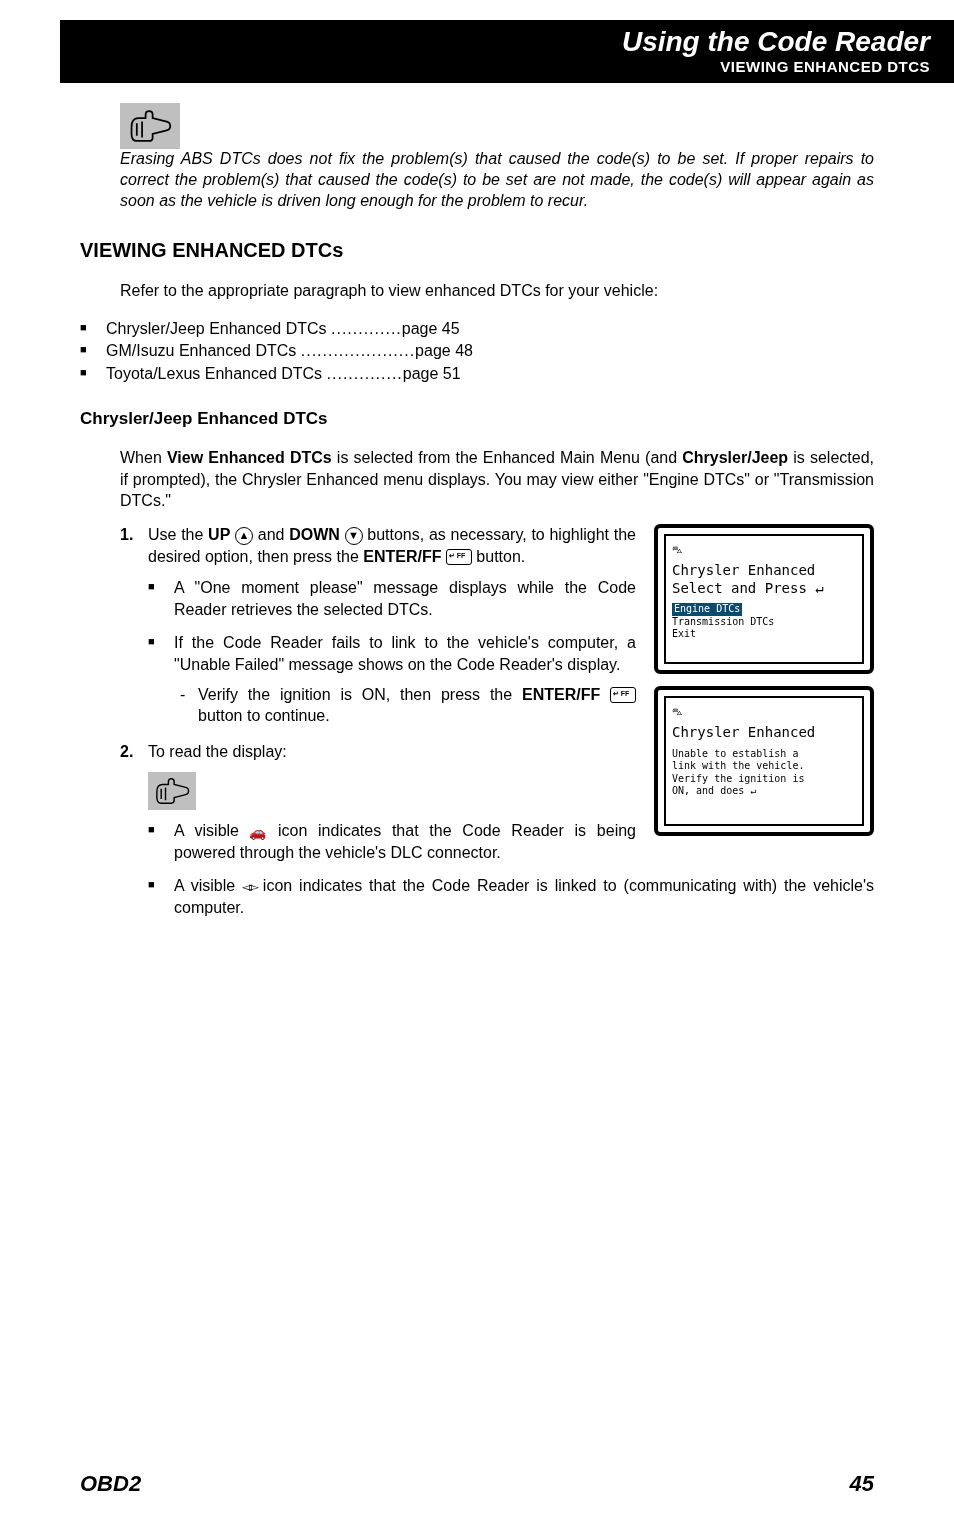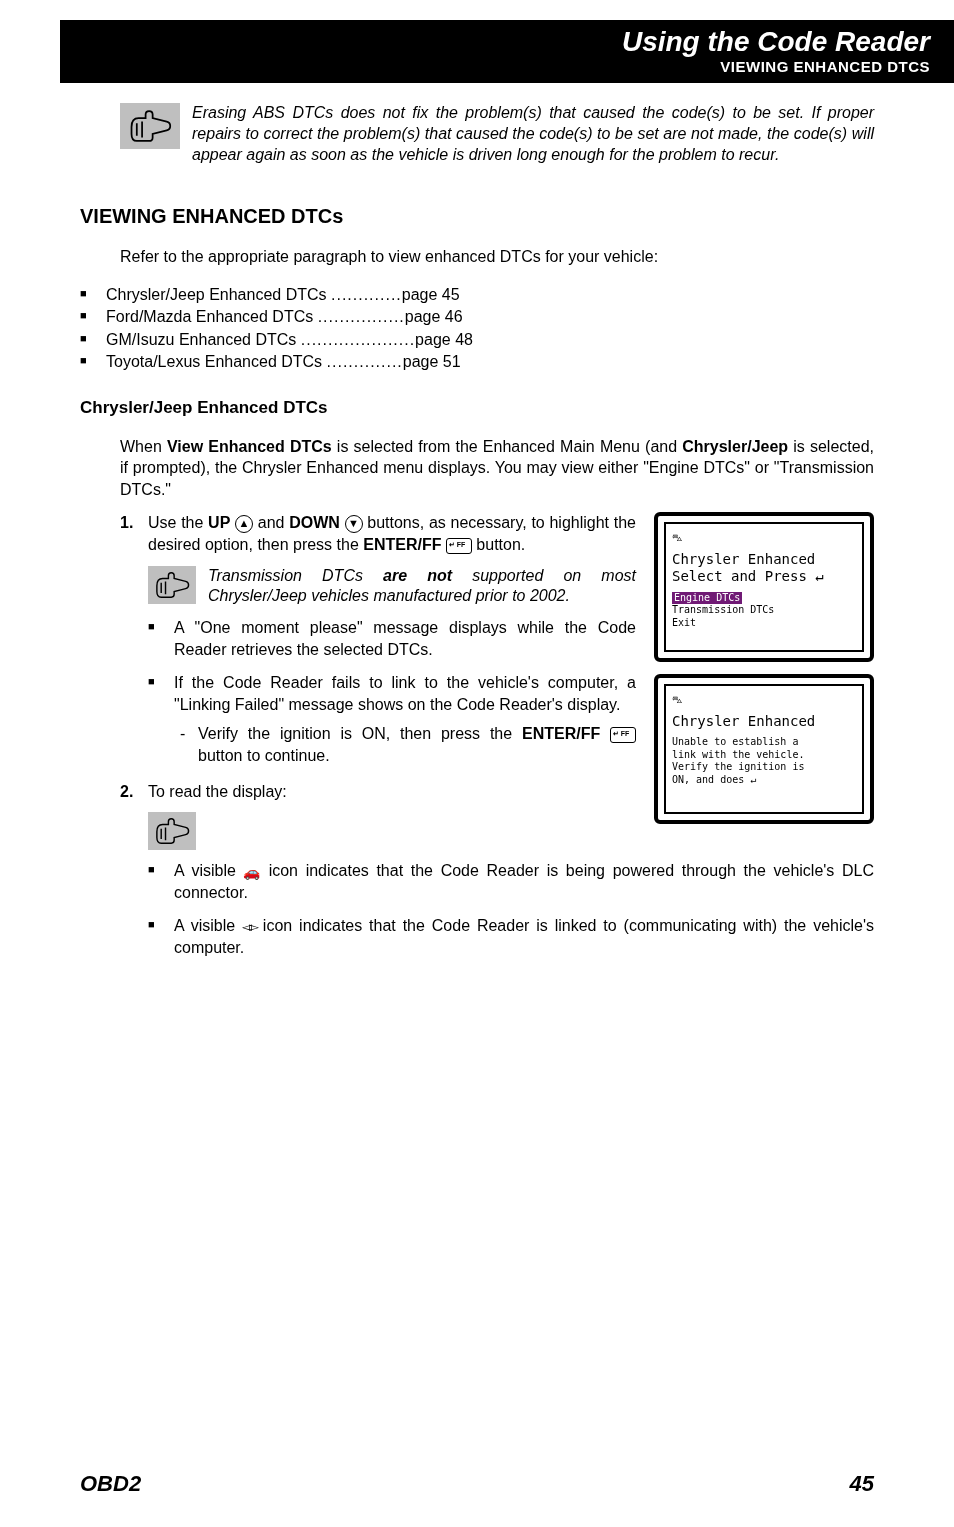--- a/index.html
+++ b/index.html
@@ -1,40 +1,40 @@
 <!DOCTYPE html>
 <html><head>
 <meta charset="utf-8">
 <style>
   * { margin:0; padding:0; box-sizing:border-box; }
   body { font-family: Arial, Helvetica, sans-serif; font-size:16px; color:#000; background:#fff; width:954px; margin:0 auto; }
   .page { padding:20px 80px 20px 80px; position:relative; min-height:1527px; }
   .header { background:#000; color:#fff; padding:6px 24px 8px; margin:0 -80px 20px -20px; text-align:right; }
   .header h1 { font-style:italic; font-weight:bold; font-size:28px; }
   .header .sub { font-weight:bold; font-size:15px; letter-spacing:0.5px; }
-  .note-row { display:flex; align-items:flex-start; margin-bottom:40px; }
+  .note-row { display:flex; align-items:flex-start; margin-bottom:28px;flex-direction:column; }
   .note-icon { width:60px; height:46px; background:#bfbfbf; display:flex; align-items:center; justify-content:center; margin-right:12px; flex-shrink:0; }
   .note-icon.small { width:48px; height:38px; }
   .hand-svg { width:44px; height:34px; }
   .hand-svg.small { width:36px; height:28px; }
   .note-text { font-style:italic; text-align:justify; line-height:1.3; }
   h2.section { font-size:20px; font-weight:bold; margin-bottom:18px; }
   .indent1 { margin-left:40px; }
   .para { text-align:justify; line-height:1.35; margin-bottom:12px;margin-top:8px; }
   ul.sq { list-style:none; margin:16px 0 24px 0; }
   ul.sq li { position:relative; padding-left:26px; line-height:1.4; }
   ul.sq li:before { content:"■"; position:absolute; left:0; top:2px; font-size:11px; }
   .dots { letter-spacing:1px; }
   h3.sub { font-weight:bold; font-size:17px; margin-bottom:18px; }
   .float-right { float:right; width:220px; margin-left:18px; margin-bottom:8px; }
   .screen { border:4px solid #000; border-radius:6px; background:#fff; margin-bottom:12px; }
   .screen-inner { border:2px solid #000; margin:6px; min-height:130px; padding:8px 6px; font-family: monospace; font-size:10px; line-height:1.25; color:#000; position:relative; }
   .scr-icon { font-size:10px; display:block; margin-bottom:6px; }
   .scr-center { margin:4px 0 6px; font-size:14px; }
-  .scr-hl { background:#701a75; color:#fff; display:inline-block; padding:0 2px; font-size:10px; }
+  .scr-hl { background:#0c4a6e; color:#fff; display:inline-block; padding:0 2px; font-size:10px; }
   .scr-line { font-size:10px; }
   ol.steps { list-style:none; counter-reset:step; margin-left:0; }
   ol.steps > li { position:relative; padding-left:28px; margin-bottom:14px; text-align:justify; line-height:1.35; }
   ol.steps > li:before { counter-increment:step; content:counter(step) "."; position:absolute; left:0; font-weight:bold; }
   .inner-note { display:flex; align-items:flex-start; margin:10px 0 10px 0; }
   .sub-bullets { list-style:none; margin-top:10px; }
   .sub-bullets li { position:relative; padding-left:26px; margin-bottom:12px; text-align:justify; line-height:1.35; }
   .sub-bullets li:before { content:"■"; position:absolute; left:0; top:2px; font-size:11px; }
   .dash-item { position:relative; padding-left:24px; margin-top:8px; text-align:justify; line-height:1.35; }
   .dash-item:before { content:"-"; position:absolute; left:6px; }
@@ -67,21 +67,20 @@
     </div>
     <div class="note-text">Erasing ABS DTCs does not fix the problem(s) that caused the code(s) to be set. If proper repairs to correct the problem(s) that caused the code(s) to be set are not made, the code(s) will appear again as soon as the vehicle is driven long enough for the problem to recur.</div>
   </div>
 
   <h2 class="section">VIEWING ENHANCED DTCs</h2>
 
   <p class="para indent1">Refer to the appropriate paragraph to view enhanced DTCs for your vehicle:</p>
 
   <ul class="sq indent1">
     <li><span>Chrysler/Jeep Enhanced DTCs</span> <span class="dots">.............</span><span>page 45</span></li>
-    <li><span>Ford/Mazda Enhanced DTCs</span> <span class="dots">................</span><span>page 46</span></li>
     <li><span>GM/Isuzu Enhanced DTCs</span> <span class="dots">.....................</span><span>page 48</span></li>
     <li><span>Toyota/Lexus Enhanced DTCs</span> <span class="dots">..............</span><span>page 51</span></li>
   </ul>
 
   <h3 class="sub">Chrysler/Jeep Enhanced DTCs</h3>
 
   <p class="para indent1">
     <span>When </span><b>View Enhanced DTCs</b><span> is selected from the Enhanced Main Menu (and </span><b>Chrysler/Jeep</b><span> is selected, if prompted), the Chrysler Enhanced menu displays. You may view either "Engine DTCs" or "Transmission DTCs."</span>
   </p>
 
@@ -109,35 +108,25 @@
           <div class="scr-line">Verify the ignition is</div>
           <div class="scr-line">ON, and does ↵</div>
         </div>
       </div>
     </div>
 
     <ol class="steps">
       <li>
         <span>Use the </span><b>UP</b> <span class="circle-btn">▲</span><span> and </span><b>DOWN</b> <span class="circle-btn">▼</span><span> buttons, as necessary, to highlight the desired option, then press the </span><b>ENTER/FF</b> <span class="ff-btn"></span><span> button.</span>
 
-        <div class="inner-note">
-          <div class="note-icon small">
-            <svg class="hand-svg small" viewBox="0 0 50 38">
-                <path class="hand-path" d="M4 20 Q4 10 12 10 L20 10 L20 6 Q20 2 24 2 Q28 2 28 6 L28 10 L44 14 Q48 15 48 19 Q48 23 44 24 L28 28 L28 32 Q28 36 24 36 L10 36 Q4 36 4 28 Z M10 16 L10 30 M16 14 L16 32"></path>
-              </svg>
-          </div>
-          <div class="note-text">
-            <span>Transmission DTCs </span><b>are not</b><span> supported on most Chrysler/Jeep vehicles manufactured prior to 2002.</span>
-          </div>
-        </div>
 
         <ul class="sub-bullets">
           <li>A "One moment please" message displays while the Code Reader retrieves the selected DTCs.</li>
           <li>
-            <span>If the Code Reader fails to link to the vehicle's computer, a "Linking Failed" message shows on the Code Reader's display.</span>
+            <span>If the Code Reader fails to link to the vehicle's computer, a "Unable Failed" message shows on the Code Reader's display.</span>
             <div class="dash-item">
               <span>Verify the ignition is ON, then press the </span><b>ENTER/FF</b> <span class="ff-btn"></span><span> button to continue.</span>
             </div>
           </li>
         </ul>
       </li>
 
       <li>
         <span>To read the display:</span>
 

